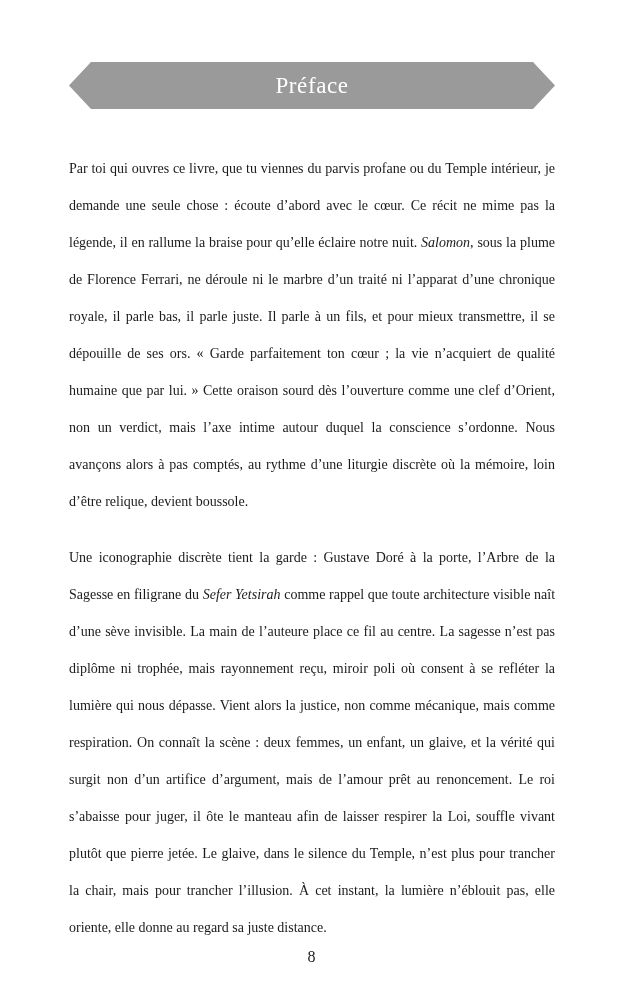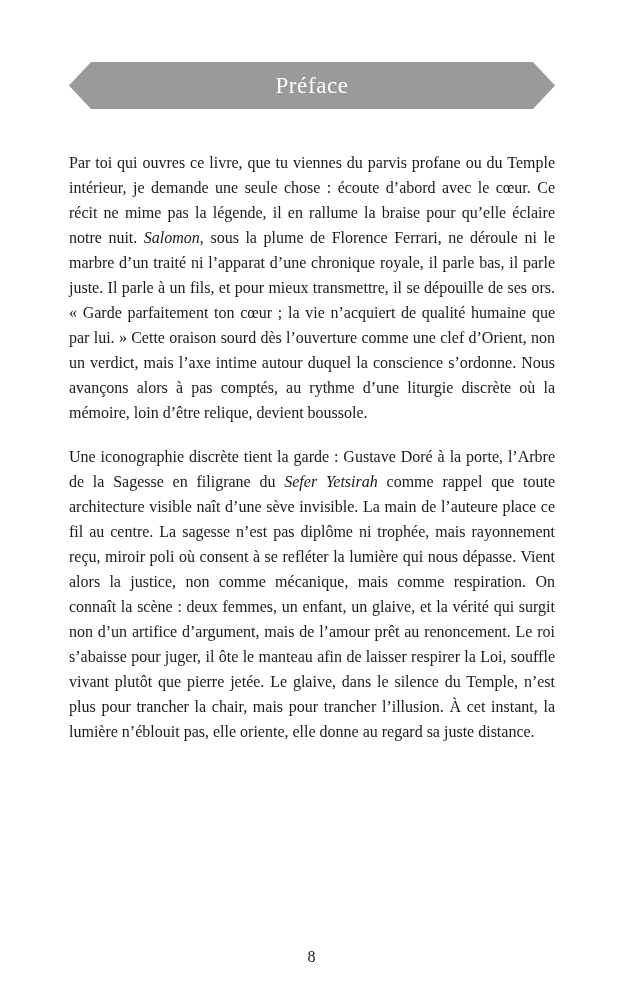--- a/index.html
+++ b/index.html
@@ -40,22 +40,22 @@
     font-family: "Liberation Serif", serif;
   }
   .content {
     position: absolute;
     top: 150px;
     left: 69px;
     width: 486px;
   }
   .para {
     margin: 0 0 19px 0;
-    font-size: 16px;
-    line-height: 25px;
+    font-size: 14px;
+    line-height: 37px;
     text-align: justify;
     text-justify: inter-word;
     hyphens: none;
   }
   .para em {
     font-style: italic;
   }
   .page-number {
     position: absolute;
     bottom: 34px;

